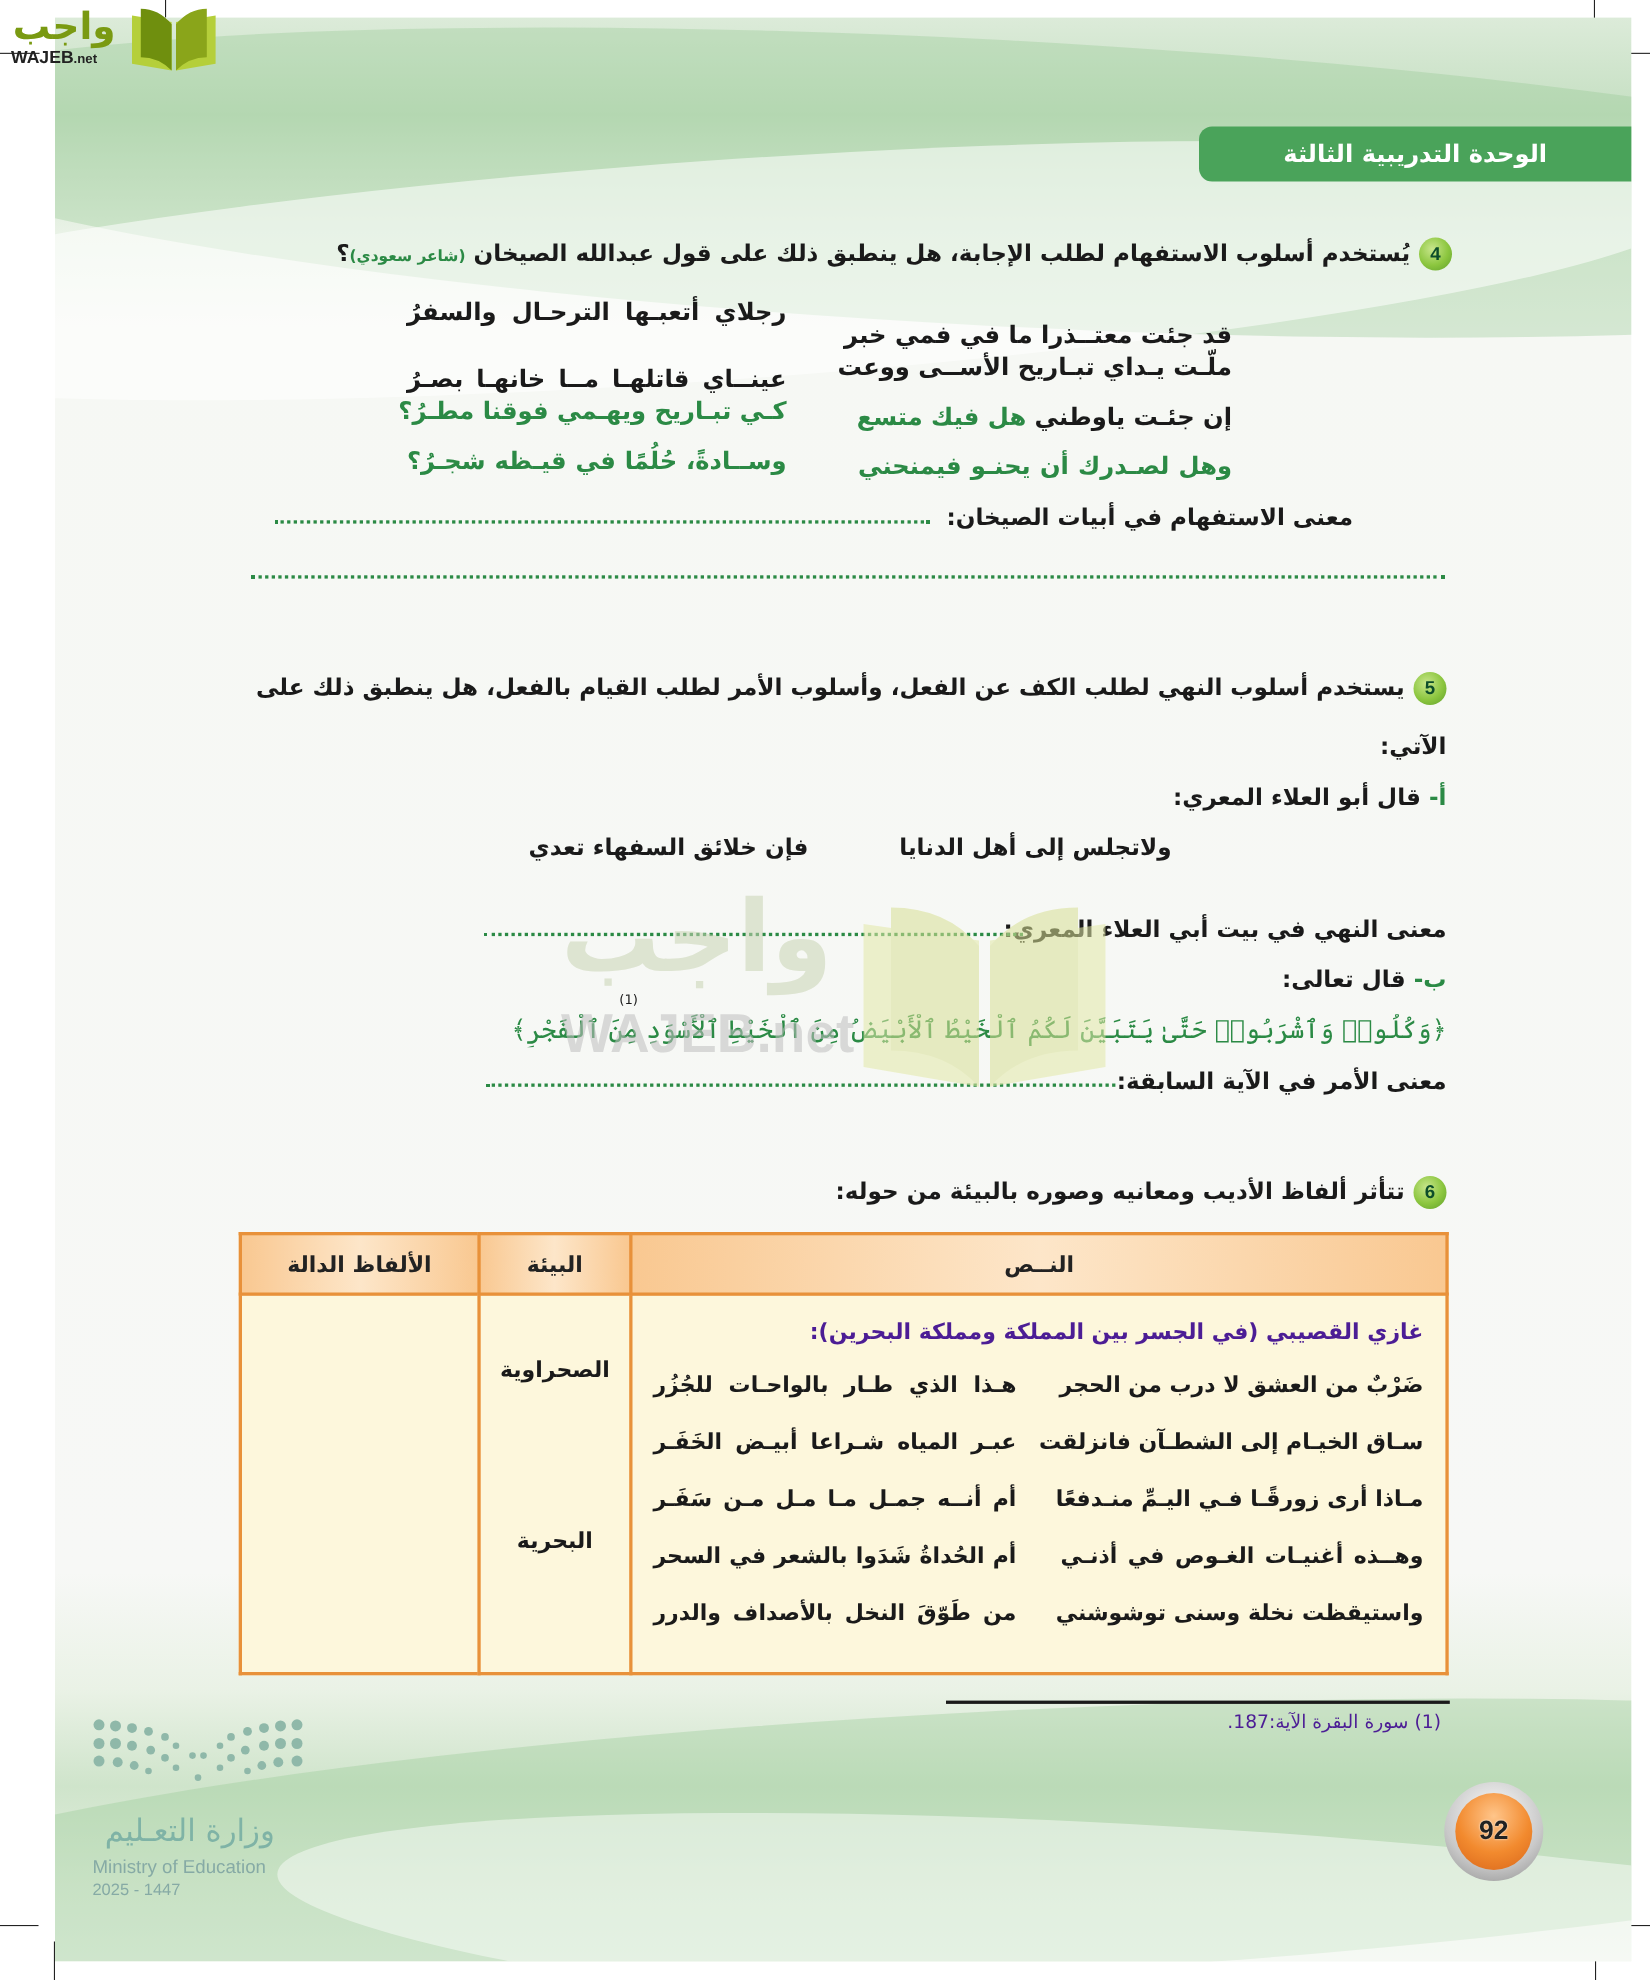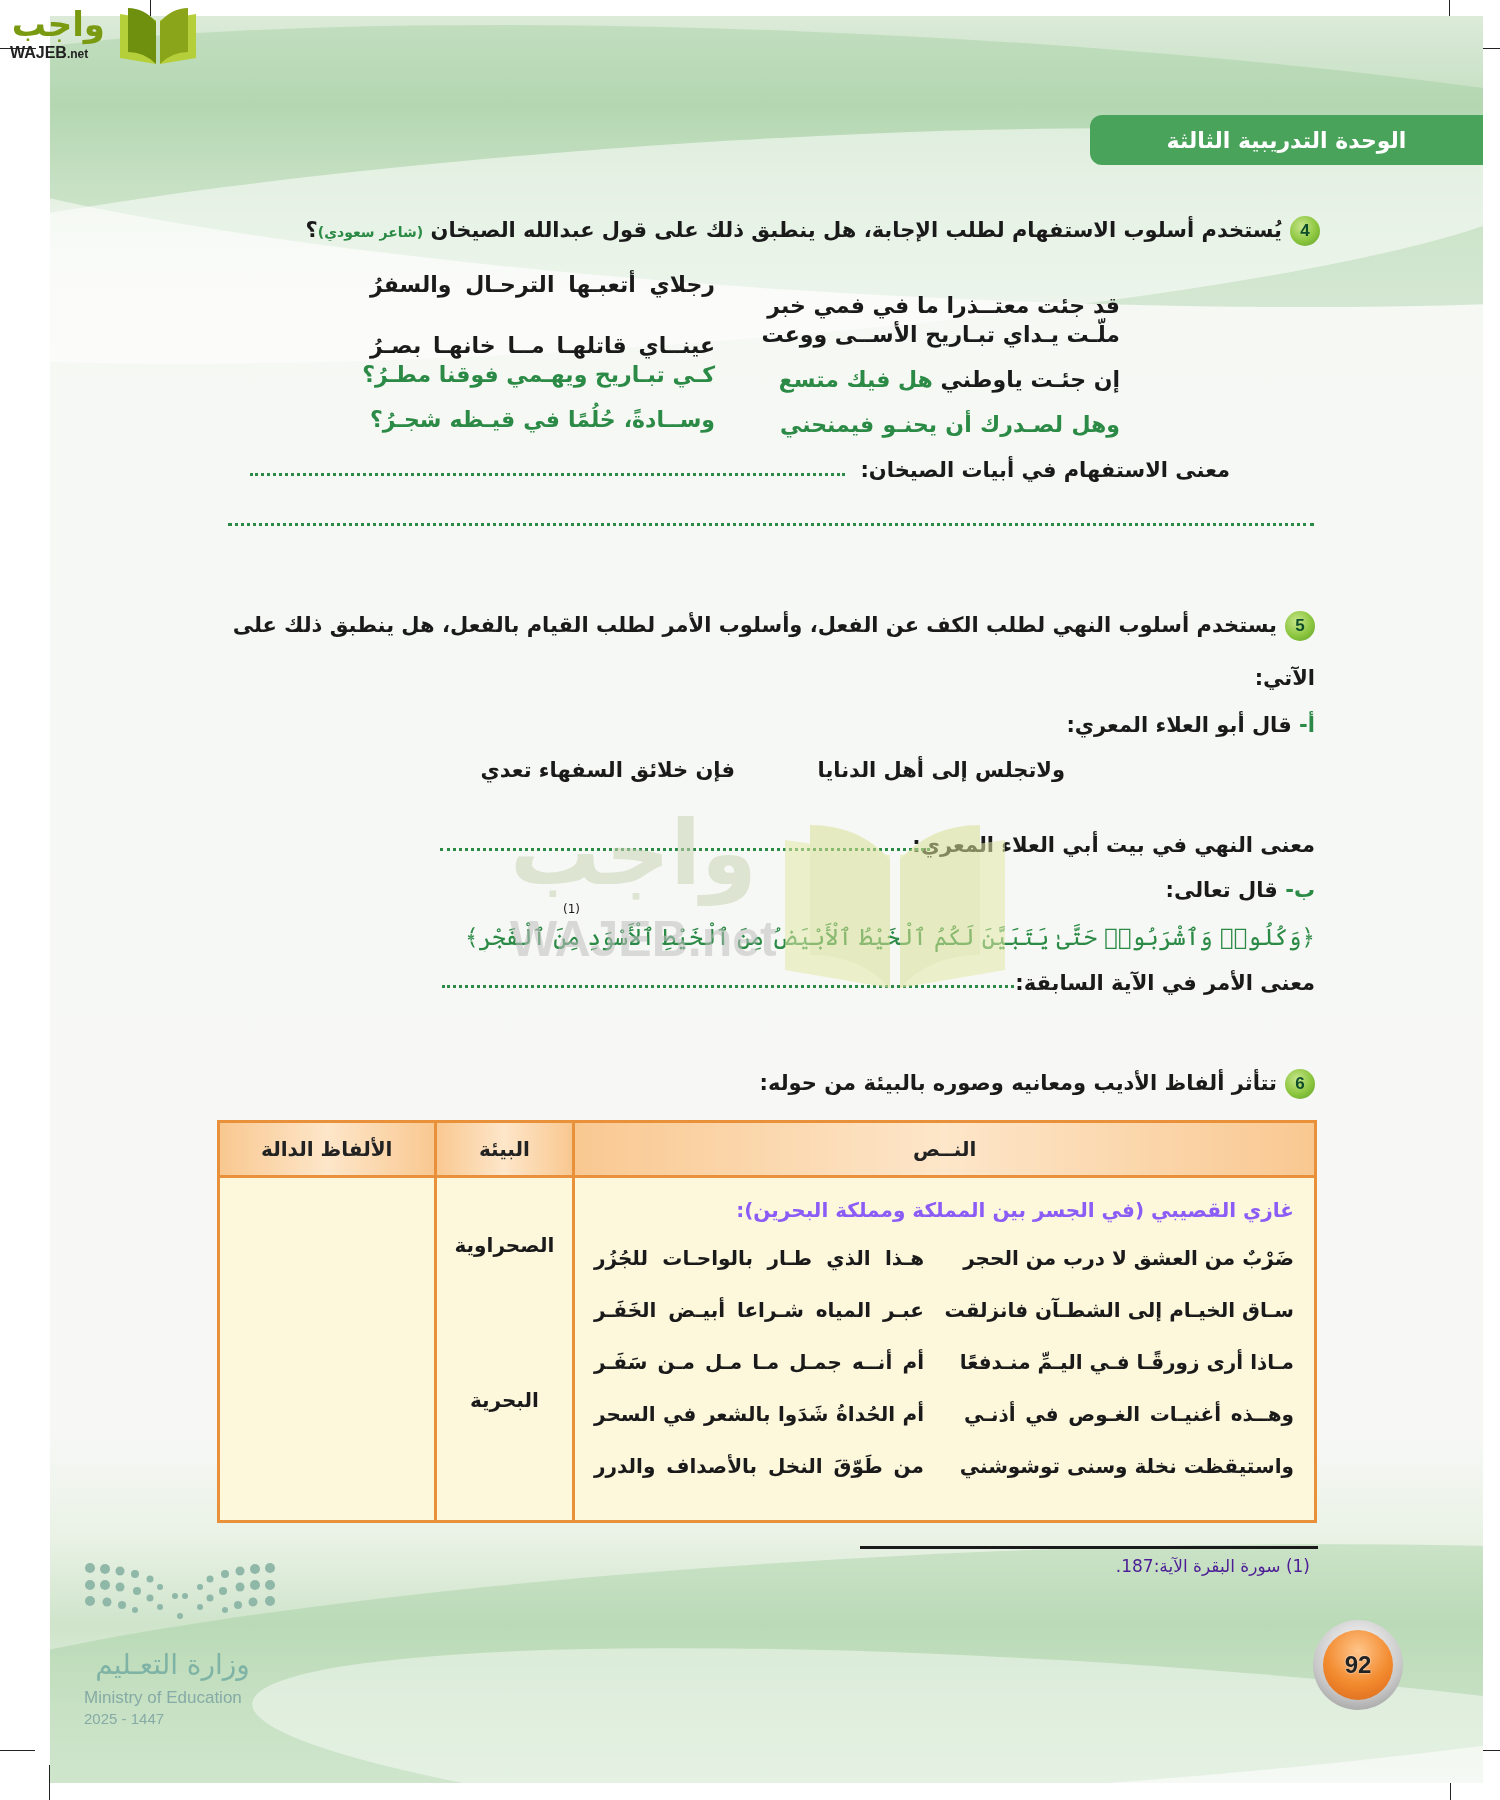--- a/index.html
+++ b/index.html
@@ -54,21 +54,21 @@
     position: absolute; left: 217px; top: 1120px; width: 1100px; height: 403px;
     border-collapse: collapse; direction: rtl; background: #fdf7dc;
   }
   table.env th, table.env td { border: 3px solid #e8913a; }
   table.env th {
     height: 55px; background: linear-gradient(90deg, #f9c891 0%, #fde6c9 50%, #f9c891 100%);
     font: bold 20px "DejaVu Sans", sans-serif; color: #222;
   }
   table.env td { vertical-align: top; position: relative; }
   .env-label { position: absolute; width: 100%; text-align: center; font: bold 20px "DejaVu Sans", sans-serif; }
-  .poem-title { position: absolute; right: 20px; top: 20px; color: #8b5cf6; font: bold 20px "DejaVu Sans", sans-serif; white-space: nowrap; }
+  .poem-title { position: absolute; right: 20px; top: 20px; color: #4c1d95; font: bold 20px "DejaVu Sans", sans-serif; white-space: nowrap; }
   .poem-row { position: absolute; right: 20px; width: 700px; height: 34px; }
   .hemi { position: absolute; top: 0; width: 330px; font: bold 20px "DejaVu Sans", sans-serif; white-space: nowrap; text-align: justify; text-align-last: justify; direction: rtl; }
   .hemi.r { right: 0; }
   .hemi.l { left: 0; }
 
   .footnote-rule { position: absolute; left: 860px; top: 1546px; width: 458px; height: 3px; background: #1a1a1a; }
   .footnote { position: absolute; right: 190px; top: 1556px; font: 17px "DejaVu Sans", sans-serif; direction: rtl; color: #4c1d95; }
 
   .ministry { position: absolute; left: 80px; top: 1560px; width: 200px; height: 170px; }
   .ministry-dots { position: absolute; left: 0; top: 0; width: 200px; height: 70px; }

